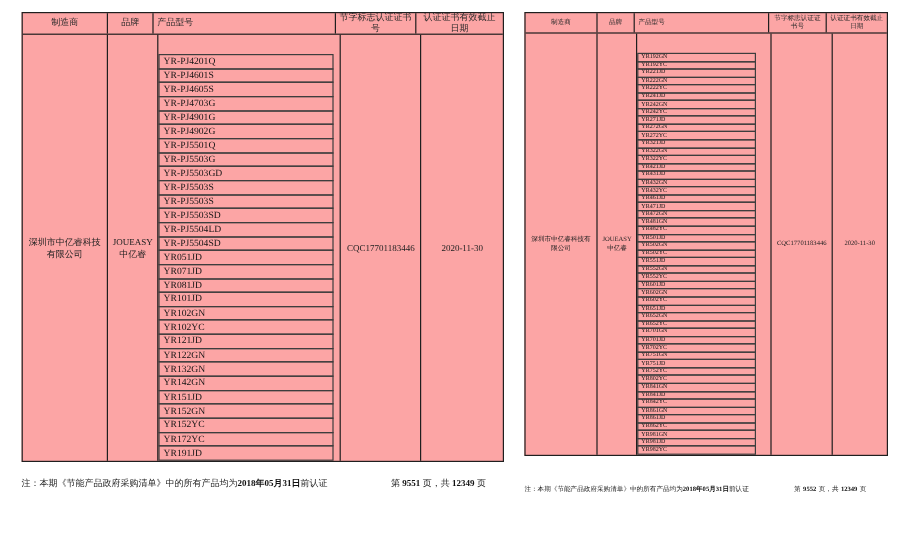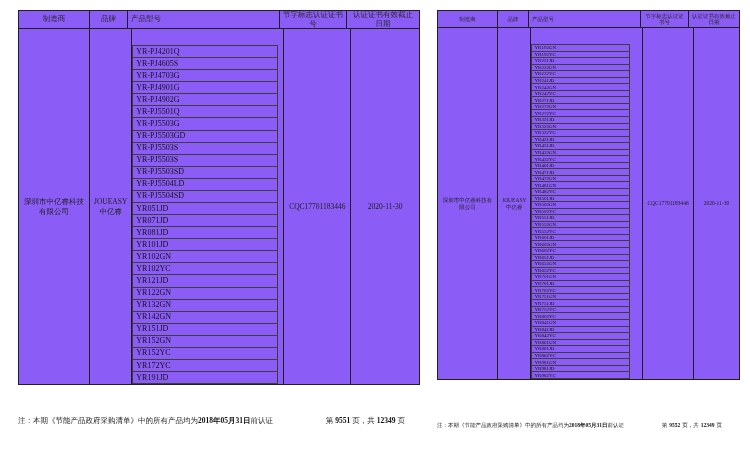--- a/index.html
+++ b/index.html
@@ -3,21 +3,21 @@
 <meta charset="utf-8">
 <style>
   * { box-sizing: border-box; margin: 0; padding: 0; }
   html, body { width: 750px; height: 453px; background: #ffffff; overflow: hidden; }
   body { font-family: "Liberation Serif", serif; color: #1c1c1c; position: relative; }
 
   .page { position: absolute; }
   .page-left  { left: 18px;  top: 10px; width: 402px; }
   .page-right { left: 437px; top: 10px; width: 303px; }
 
-  .doc-table { border: 1px solid #1f1f1f; width: 100%; background: #8b5cf6; }
+  .doc-table { border: 1px solid #1f1f1f; width: 100%; background: #fca5a5; }
 
   .header-row { display: flex; border-bottom: 1px solid #1f1f1f; }
   .header-cell {
     display: flex; align-items: center; justify-content: center;
     text-align: center; border-right: 1px solid #1f1f1f;
     line-height: 1.1; padding: 1px 3px; color: #2a2a2a;
   }
   .header-cell:last-child { border-right: none; }
   .header-cell.model-h { justify-content: flex-start; text-align: left; }
 
@@ -55,21 +55,21 @@
   .page-right .c1 { flex: 0 0 60px; }
   .page-right .c2 { flex: 0 0 31px; }
   .page-right .c3 { flex: 0 0 112px; }
   .page-right .c4 { flex: 0 0 48px; }
   .page-right .c5 { flex: 1 1 auto; }
   .page-right .body-row { height: 351px; font-size: 5.5px; }
   .page-right .model-box { font-size: 5px; padding-left: 2px; margin-right: 12px; }
 
   .footer-row {
     position: absolute; display: flex; justify-content: space-between;
-    align-items: baseline; color: #222; margin-top: 18px;
+    align-items: baseline; color: #222;
   }
   .footer-left  { left: 18px;  top: 398px; width: 388px; font-size: 7.5px; }
   .footer-right { left: 437px; top: 404px; width: 286px; font-size: 5.5px; }
   .num { font-weight: bold; color: #111; }
   .pagination span { margin: 0 1px; }
 </style>
 </head>
 <body>
 
 <div class="page page-left">
@@ -82,20 +82,21 @@
       <div class="header-cell c5">认证证书有效截止日期</div>
     </div>
     <div class="body-row">
       <div class="body-cell c1">深圳市中亿睿科技有限公司</div>
       <div class="body-cell c2">
         <span>JOUEASY</span>
         <span>中亿睿</span>
       </div>
       <div class="model-col c3">
           <div class="model-box">YR-PJ4201Q</div>
+          <div class="model-box">YR-PJ4601S</div>
           <div class="model-box">YR-PJ4605S</div>
           <div class="model-box">YR-PJ4703G</div>
           <div class="model-box">YR-PJ4901G</div>
           <div class="model-box">YR-PJ4902G</div>
           <div class="model-box">YR-PJ5501Q</div>
           <div class="model-box">YR-PJ5503G</div>
           <div class="model-box">YR-PJ5503GD</div>
           <div class="model-box">YR-PJ5503S</div>
           <div class="model-box">YR-PJ5503S</div>
           <div class="model-box">YR-PJ5503SD</div>

